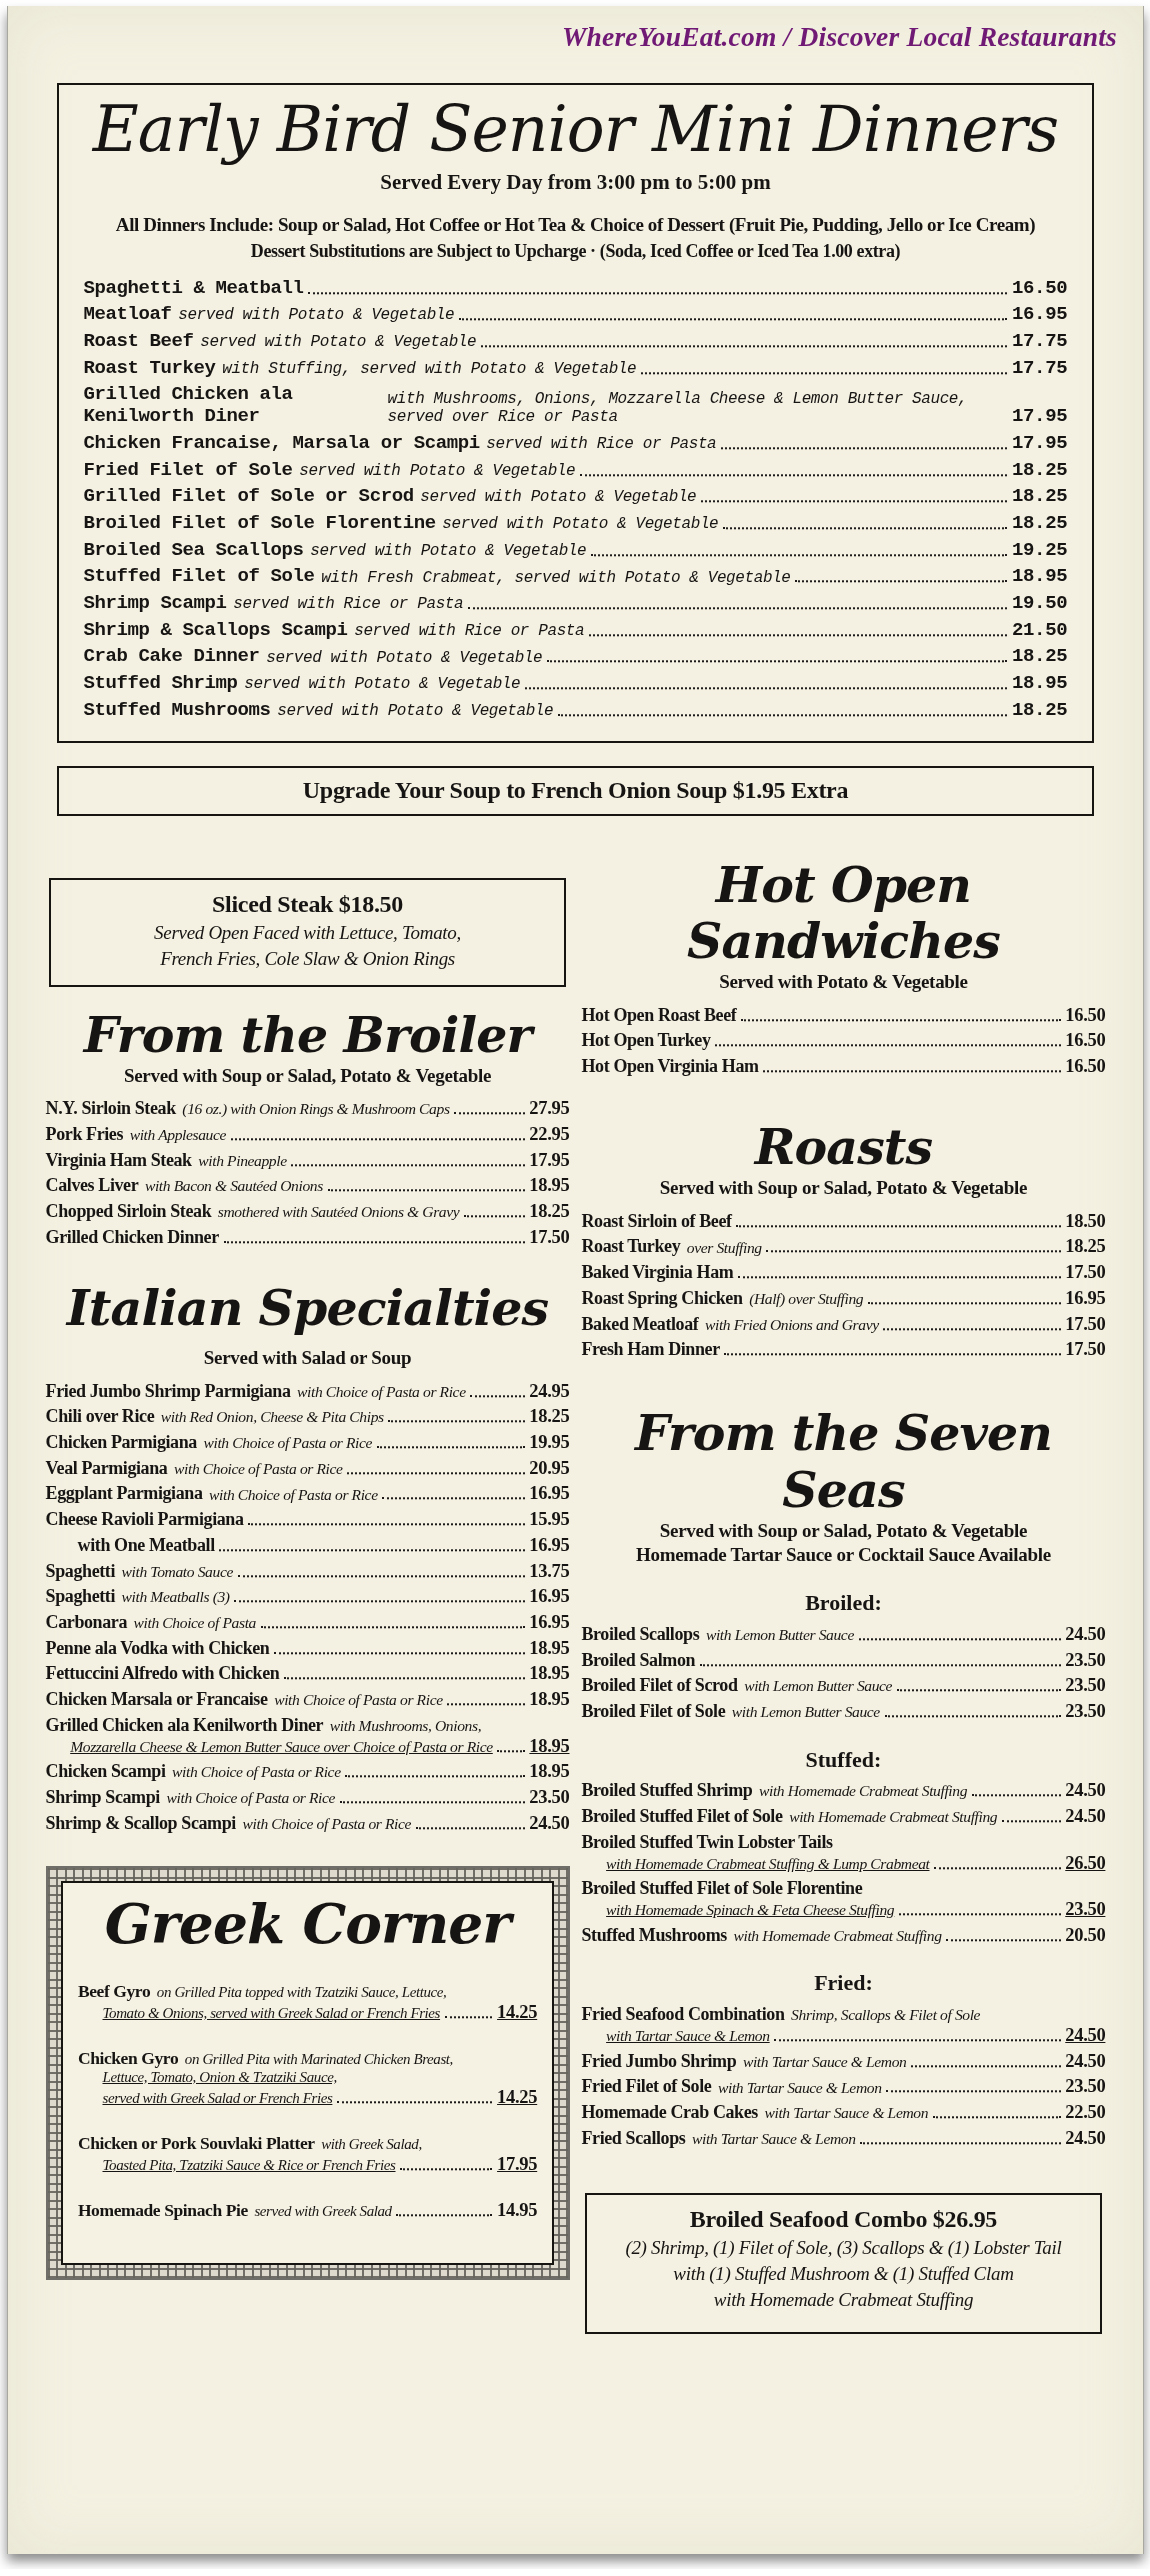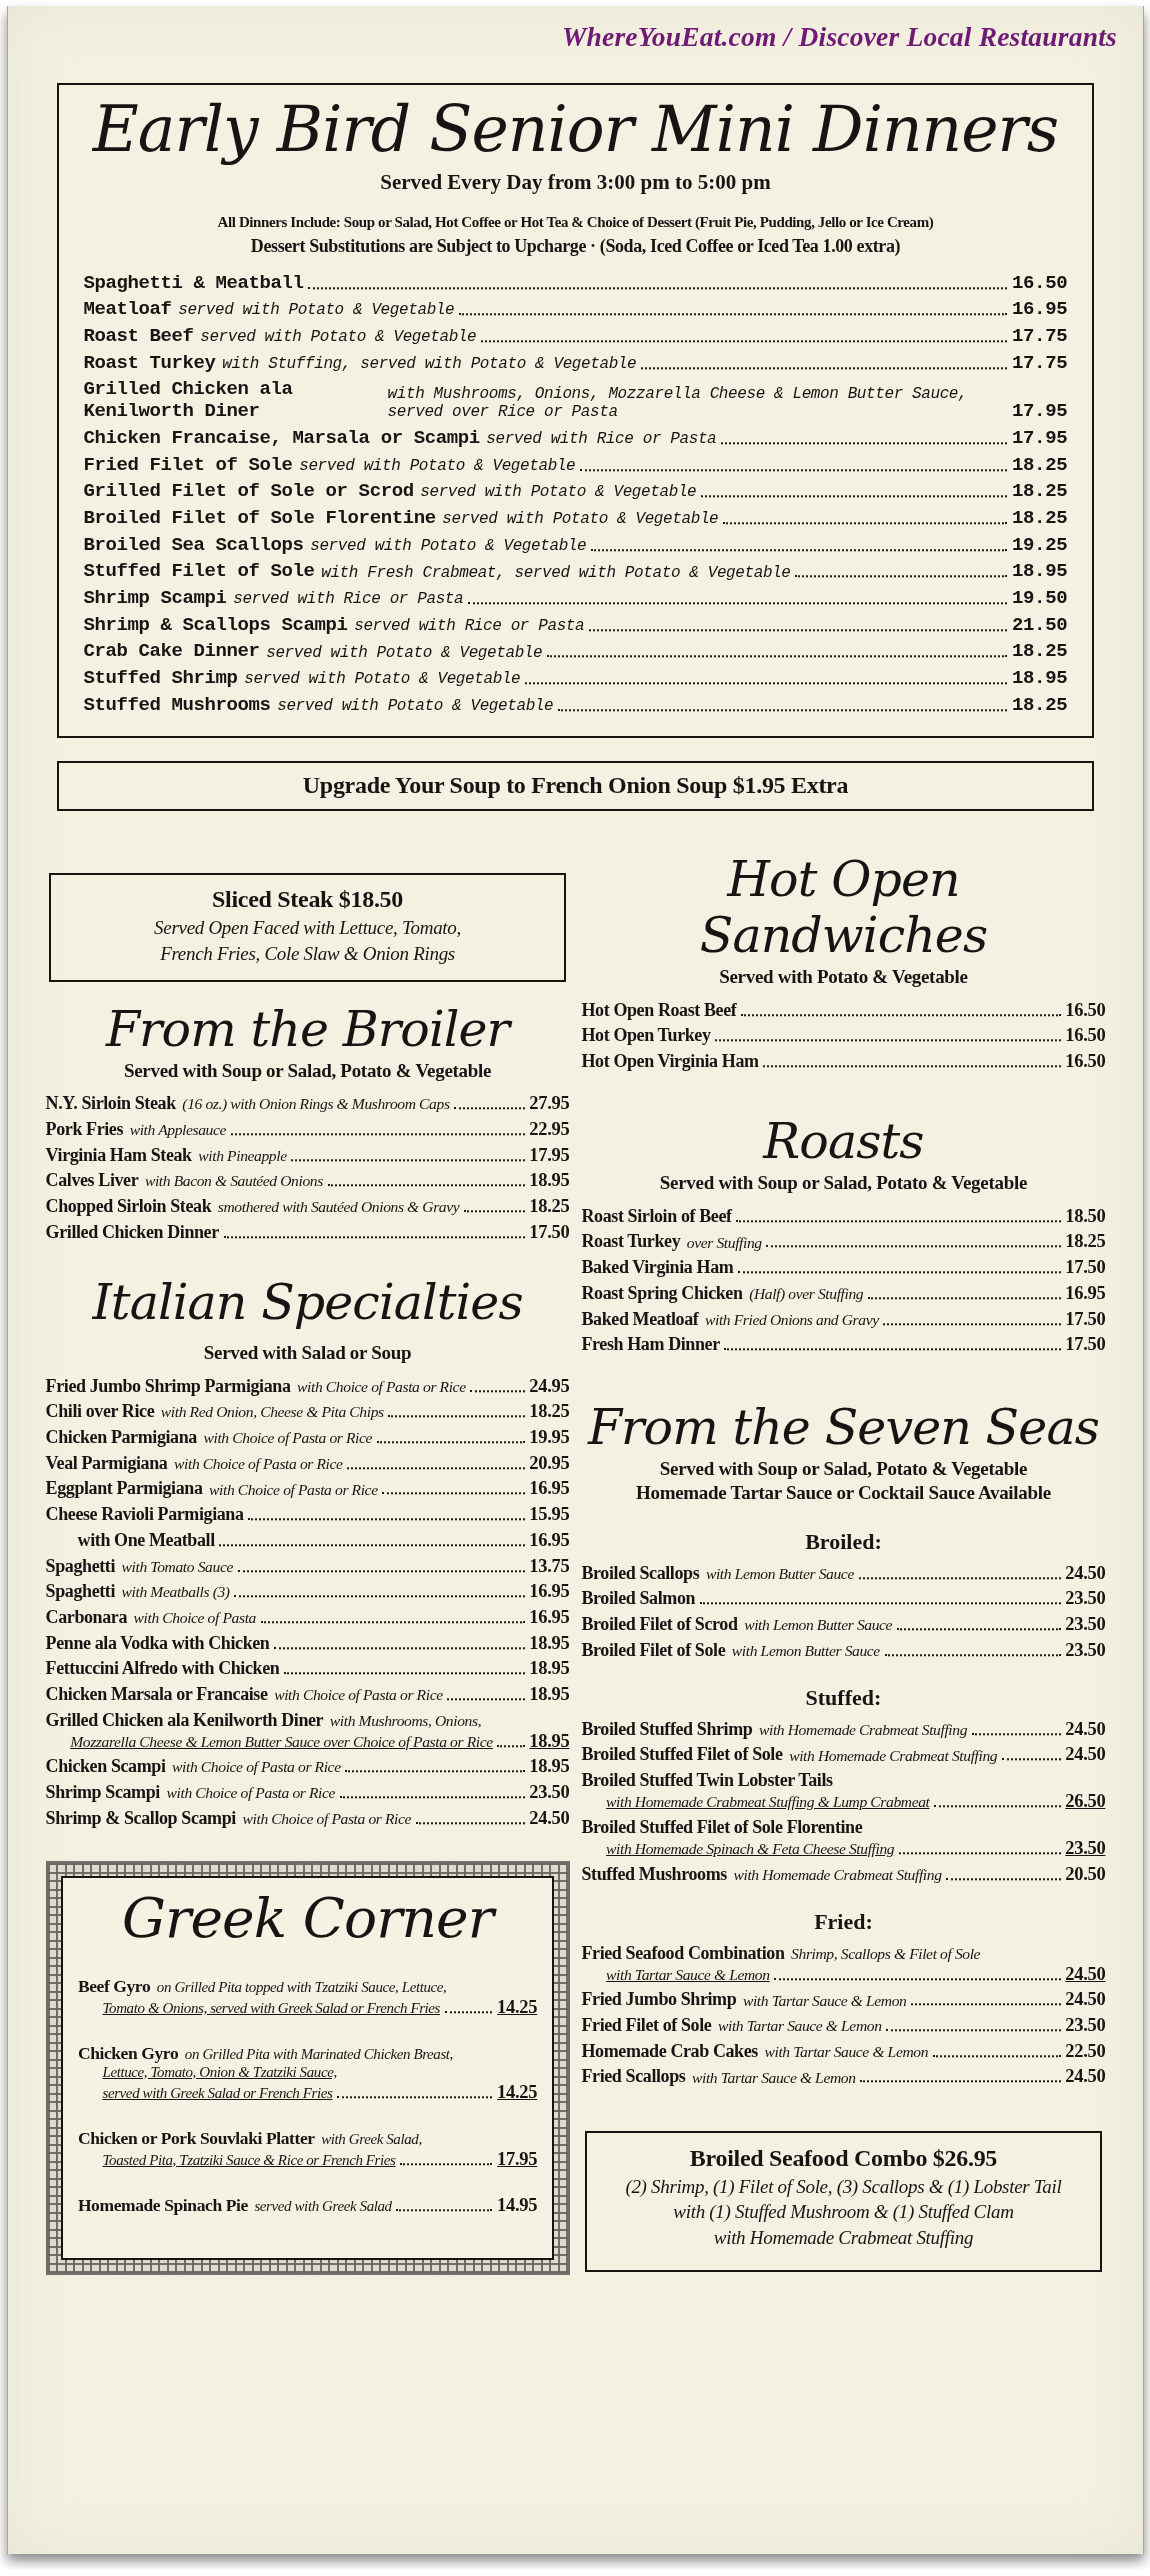--- a/index.html
+++ b/index.html
@@ -40,41 +40,41 @@
   .mi { margin: 4.7px 0; }
   .mi.indent .mline { padding-left: 32px; }
 
   
   .eb-box { border: 2.8px solid #171511; padding: 1.9px 24.6px 15px; margin: 28px 11.4px 0; background: transparent; }
   .eb-title {
     text-align: center; font-family: "DejaVu Serif", serif; font-style: italic;
     font-size: 63px; font-weight: 500; margin: 5.7px 0 0; line-height: 1.2; letter-spacing: -0.9px;
   }
   .eb-sub   { text-align: center; font-weight: bold; font-size: 21px; margin-top: 1.9px; }
-  .eb-note1 { text-align: center; font-weight: bold; font-size: 15px; margin-top: 19px; letter-spacing: -0.4px; }
+  .eb-note1 { text-align: center; font-weight: bold; font-size: 19px; margin-top: 19px; letter-spacing: -0.4px; }
   .eb-note2 { text-align: center; font-weight: bold; font-size: 18px; margin-top: 4.7px; letter-spacing: -0.4px; }
   .eb-items { margin-top: 15px; font-family: Liberation Mono, monospace; }
   .eb-items .mname { font-size: 19px; }
   .eb-items .mdesc { font-size: 16px; }
   .eb-items .mprice{ font-size: 19px; }
 
   
   .banner {
     border: 2.8px solid #171511; margin: 23px 11.4px 0; padding: 9.5px 7.6px;
     text-align: center; font-weight: bold; font-size: 24px; letter-spacing: -0.3px;
   }
 
   
   .cols { display: flex; gap: 12px; margin-top: 28px; }
   .col  { flex: 1 1 0; min-width: 0; }
 
   section { margin-top: 20px; }
   .sec-title {
     text-align: center; font-family: "DejaVu Serif", serif; font-style: italic;
-    font-size: 49px; font-weight: 400; margin: 0; line-height: 1.15; letter-spacing: -0.9px;
+    font-size: 49px; font-weight: 700; margin: 0; line-height: 1.15; letter-spacing: -0.9px;
   }
   .sec-sub { text-align: center; font-weight: bold; font-size: 19px; margin: 1.9px 0 11.4px; letter-spacing: -0.3px; }
   .sec-sub.tight { margin-bottom: 1.9px; }
   .group-label { text-align: center; font-weight: bold; font-size: 22px; margin: 24.6px 0 7.6px; }
 
   
   .box { border: 2.8px solid #171511; padding: 11.4px 15px 15px; text-align: center; }
   .box-title { font-weight: bold; font-size: 24px; letter-spacing: -0.3px; }
   .box-line  { font-style: italic; font-size: 19px; margin-top: 3.8px; letter-spacing: -0.3px; }
   .sliced { margin: 34px 3.8px 9.5px; }

